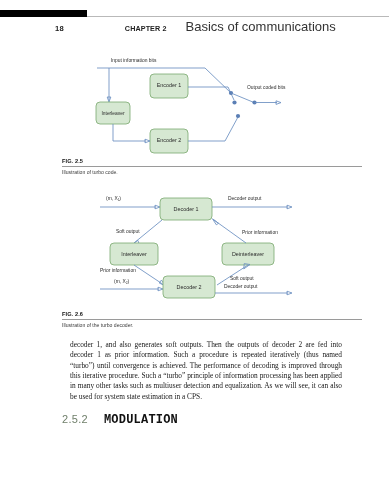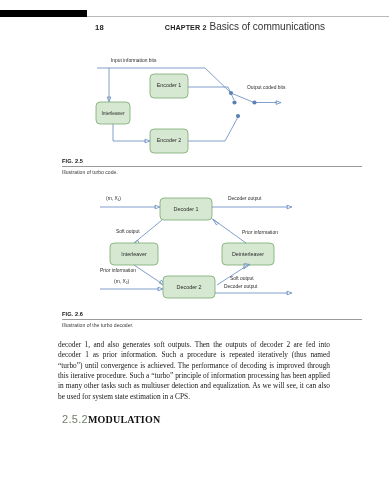--- a/index.html
+++ b/index.html
@@ -20,29 +20,28 @@
   .headrule{
     position:absolute;left:87px;top:16px;width:302px;height:1px;background:#b9b9b9;
   }
   .runhead{
     position:absolute;left:55px;top:21px;width:330px;height:12px;
     font-size:7.2px;line-height:12px;white-space:nowrap;color:#222;
   }
   .runhead .pageno{
     font-family:"Liberation Sans", sans-serif;font-weight:bold;font-size:7.6px;
     letter-spacing:.2px;
-    margin-left:40px;
   }
   .runhead .chap{
     font-family:"Liberation Sans", sans-serif;font-weight:bold;font-size:7.2px;
     margin-left:19px;letter-spacing:.1px;padding-left:42px;
   }
   .runhead .chaptitle{
-    font-family:"Liberation Sans", sans-serif;font-weight:normal;font-size:10px;
-    margin-left:3px;color:#333;
+    font-family:"Liberation Sans", sans-serif;font-weight:normal;font-size:13px;
+    margin-left:19px;color:#333;
   }
 
   
   .figwrap{position:absolute;}
   svg{display:block;}
   .nodebox{fill:#d6e8d2;stroke:#7aa86f;stroke-width:.8;}
   .nodetext{
     font-family:"Liberation Sans", sans-serif;font-size:5.4px;fill:#2b2b2b;
     text-anchor:middle;dominant-baseline:middle;
   }
@@ -58,37 +57,37 @@
     font-family:"Liberation Sans", sans-serif;font-weight:bold;font-size:5.6px;
     color:#111;letter-spacing:.1px;display:block;
   }
   .cap .caprule{height:1px;background:#9a9a9a;margin:1.6px 0 2.2px 0;width:300px;}
   .cap .captext{
     font-family:"Liberation Sans", sans-serif;font-size:5.1px;color:#3a3a3a;display:block;
   }
 
   
   .body{
-    position:absolute;left:58px;width:272px;
+    position:absolute;left:70px;width:272px;
     font-family:"Liberation Serif", serif;
     font-size:7.35px;line-height:10.35px;
     text-align:justify;
     color:#171717;
     hyphens:none;
   }
   .sec{
     position:absolute;left:62px;width:272px;white-space:nowrap;
   }
   .sec .secnum{
     font-family:"Liberation Sans", sans-serif;font-size:11px;color:#6f7f6a;
     letter-spacing:.3px;
   }
   .sec .sectitle{
-    font-family:Liberation Serif, serif;font-weight:bold;font-size:10px;
-    color:#111;letter-spacing:.2px;margin-left:0;
+    font-family:Liberation Mono, monospace;font-weight:bold;font-size:12px;
+    color:#111;letter-spacing:.2px;margin-left:16px;
   }
 </style>
 </head>
 <body>
 
 <div class="page">
 
   <div class="blackbar"></div>
   <div class="headrule"></div>
   <div class="runhead">

